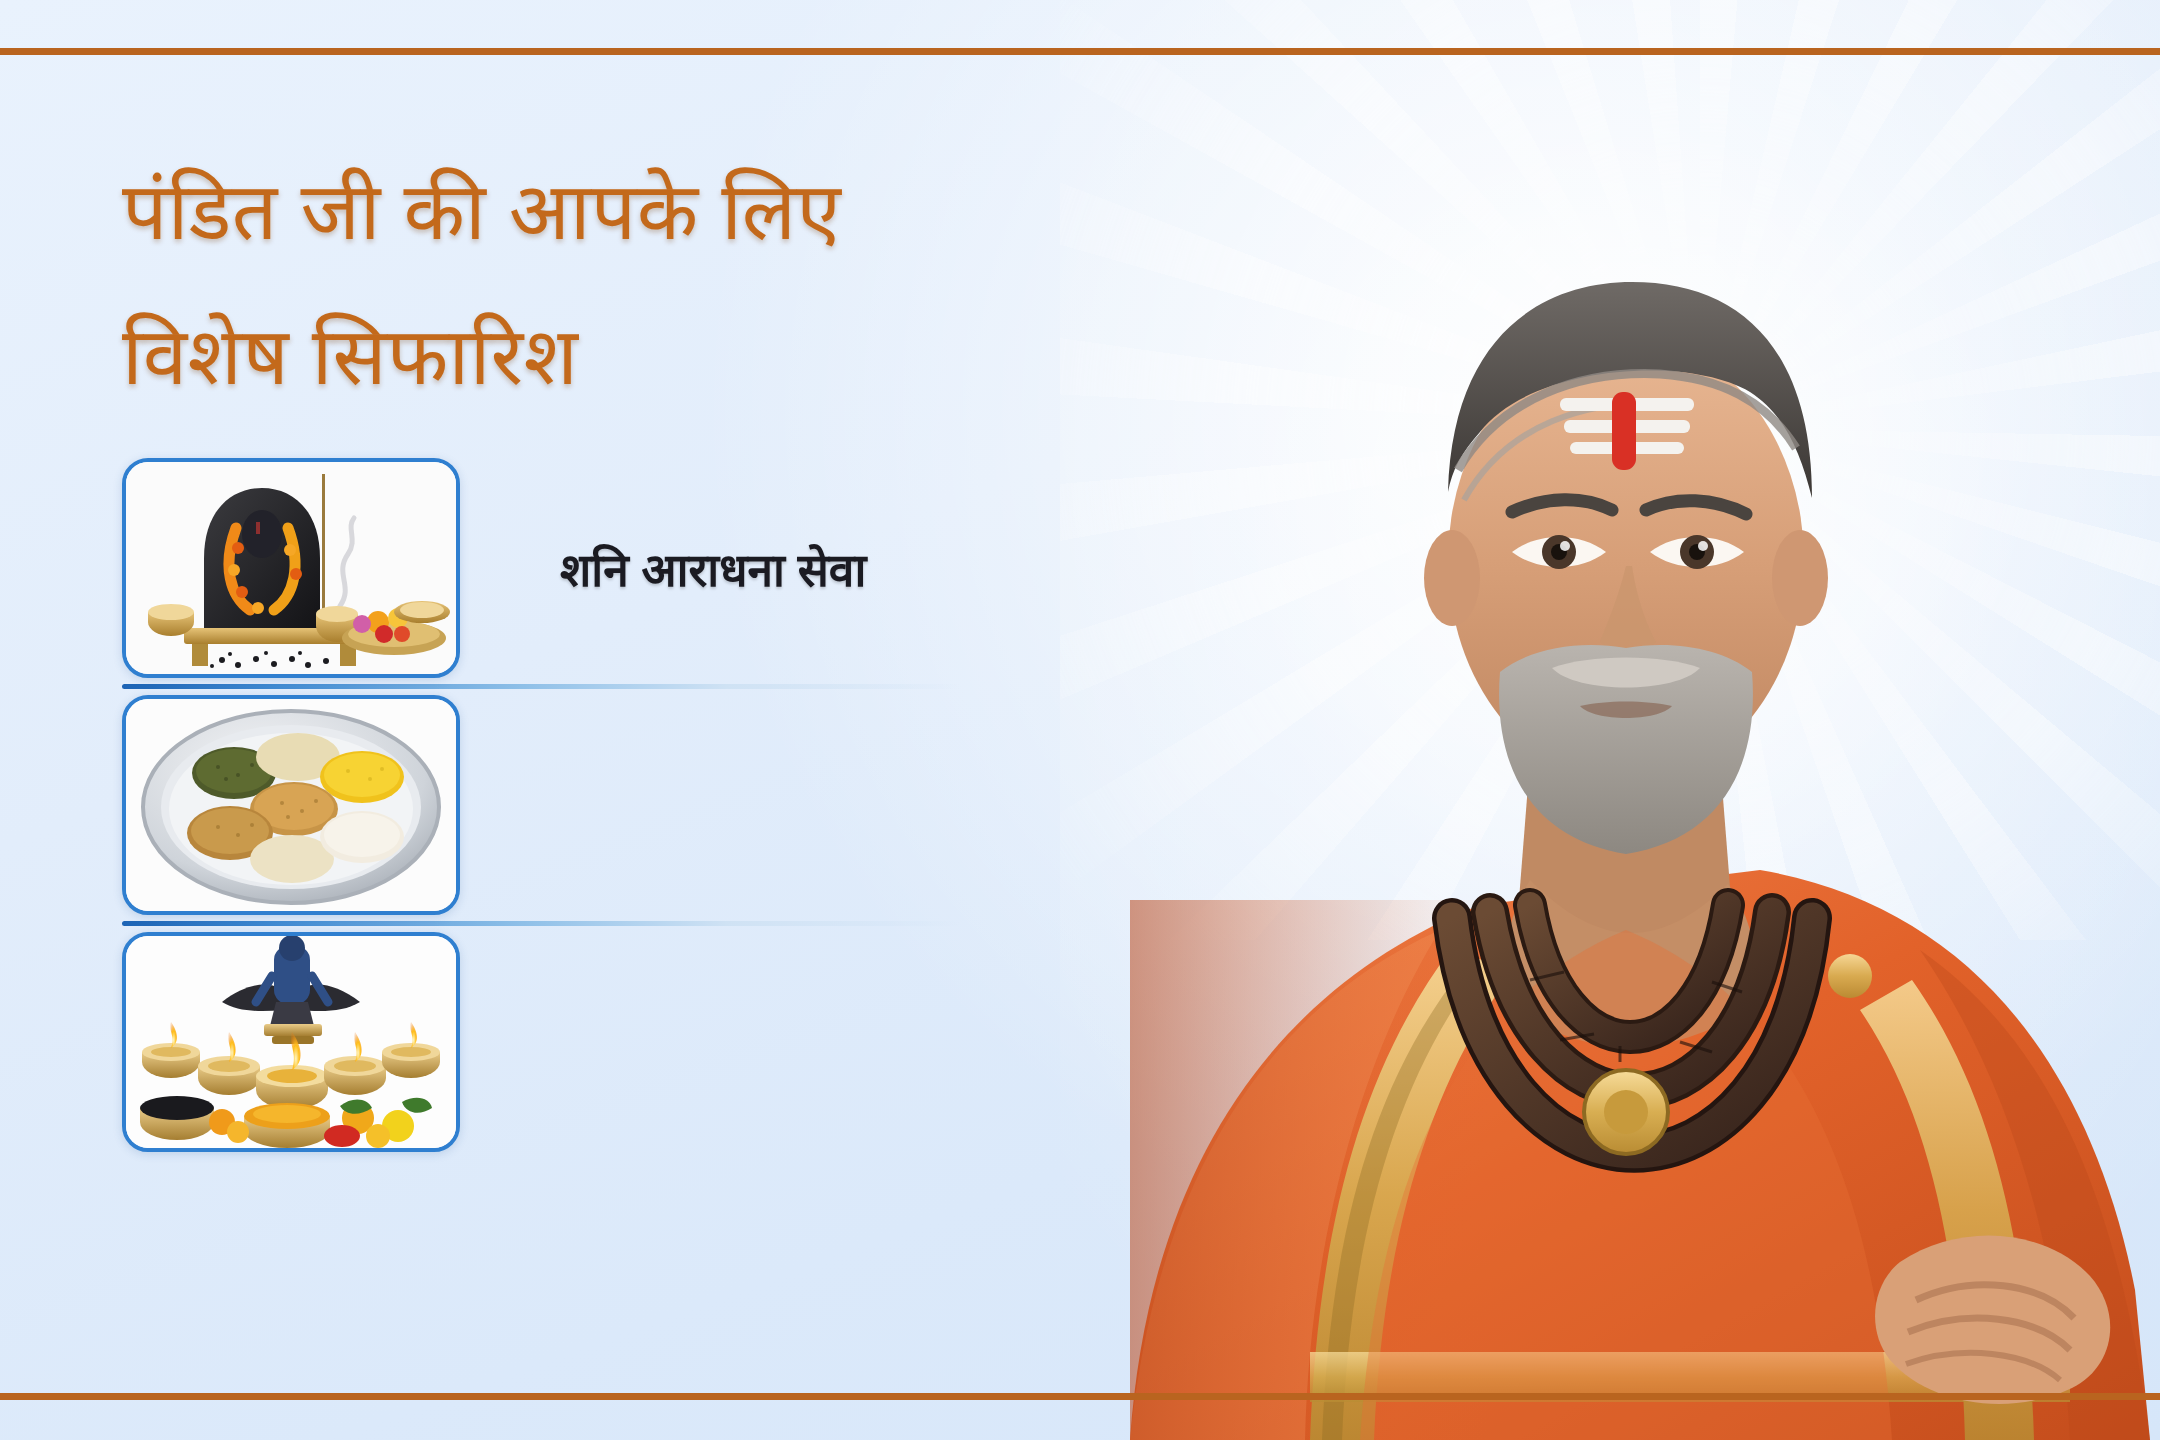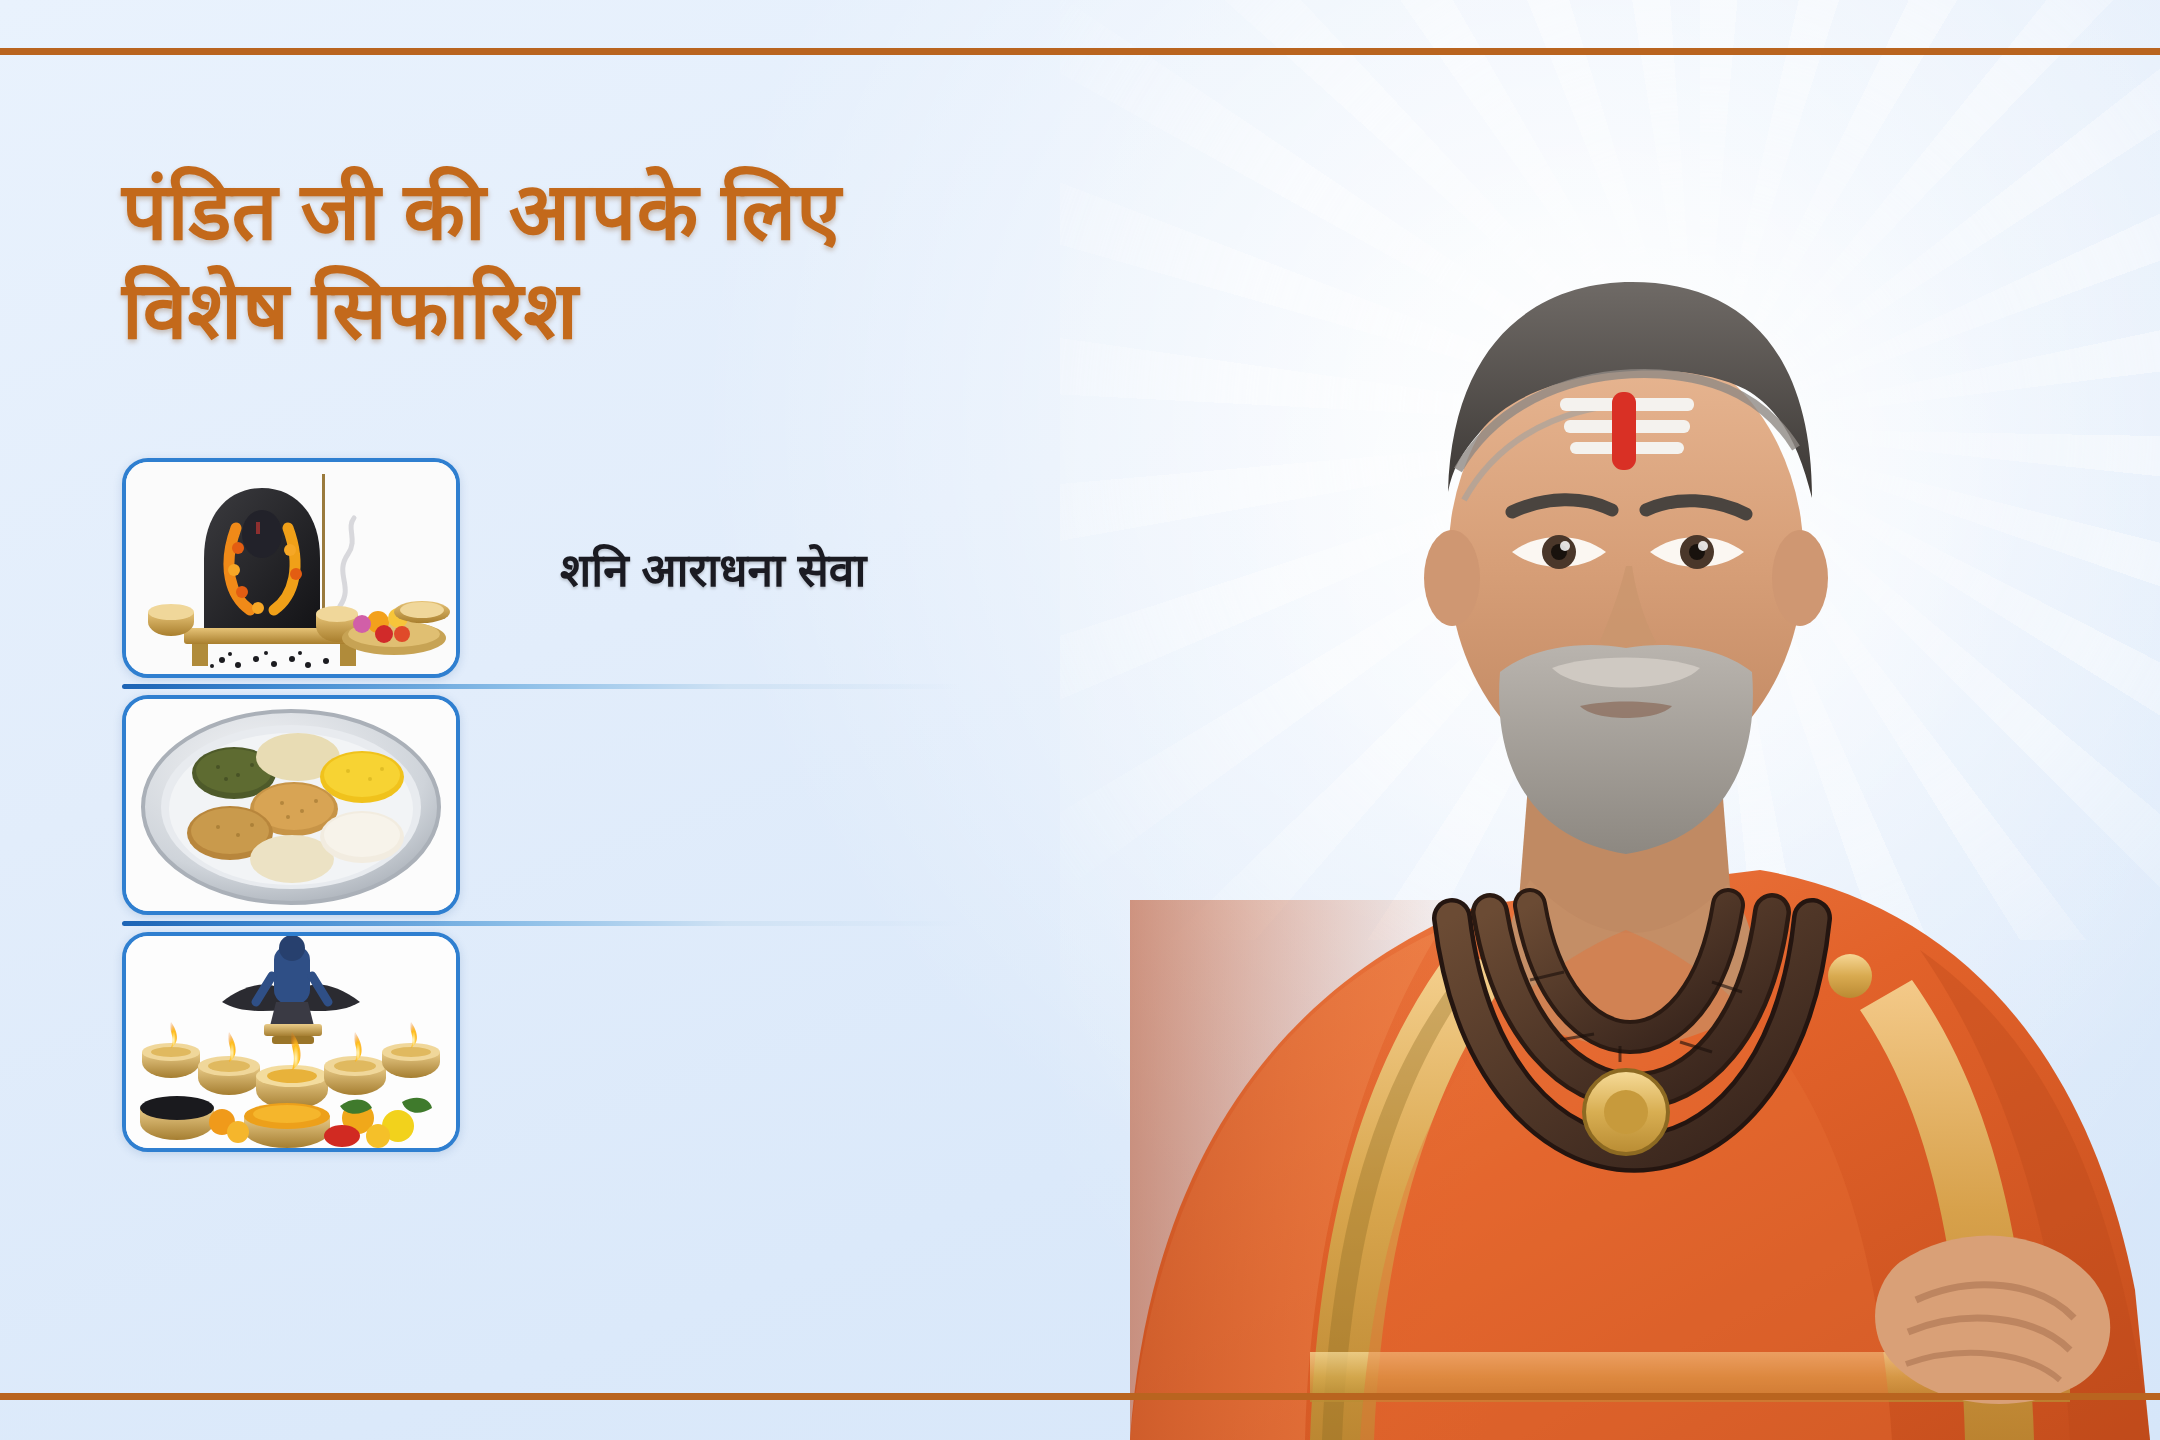--- a/index.html
+++ b/index.html
@@ -38,27 +38,27 @@
   .rule-bottom{
     position:absolute;left:0;bottom:40px;width:2160px;height:7px;
     background:#b9641f;
   }
 
   .content{position:absolute;left:0;top:0;width:1240px;height:1440px;}
 
   .headline{
     position:absolute;left:122px;top:108px;width:1060px;
     font-family:"Liberation Sans", sans-serif;
-    font-weight:700;
+    font-weight:400;
     font-size:80px;line-height:1.24;
     color:#c3691b;
     letter-spacing:.4px;
     text-shadow:0 3px 5px rgba(120,60,10,.28);
   }
-  .headline .l2{display:block;}
+  .headline .l2{display:block;margin-top:46px;}
 
   .list{position:absolute;left:122px;top:452px;width:1000px;}
   .row{
     position:relative;display:flex;align-items:center;
     height:232px;
   }
   .thumb{
     width:330px;height:212px;flex:0 0 330px;
     border-radius:26px;
     border:4px solid #2f7fd0;

